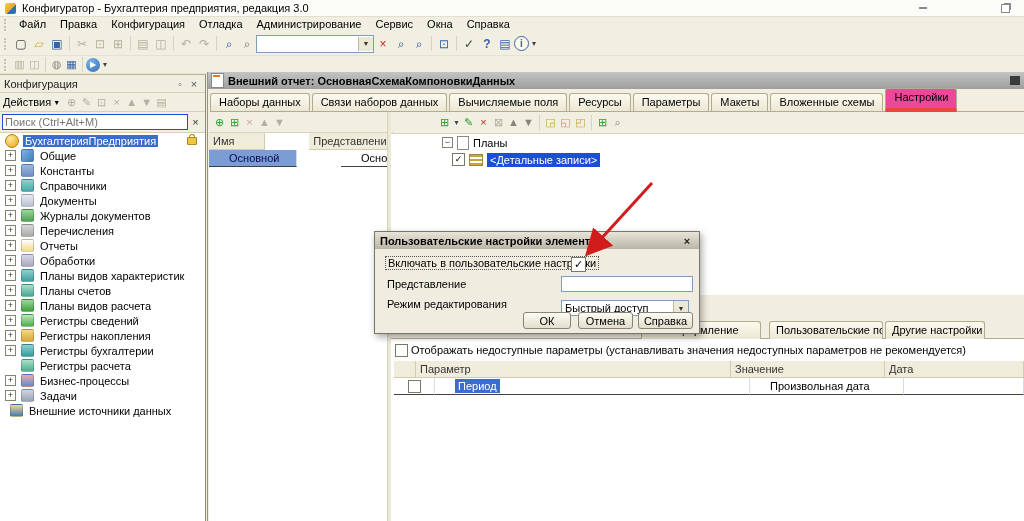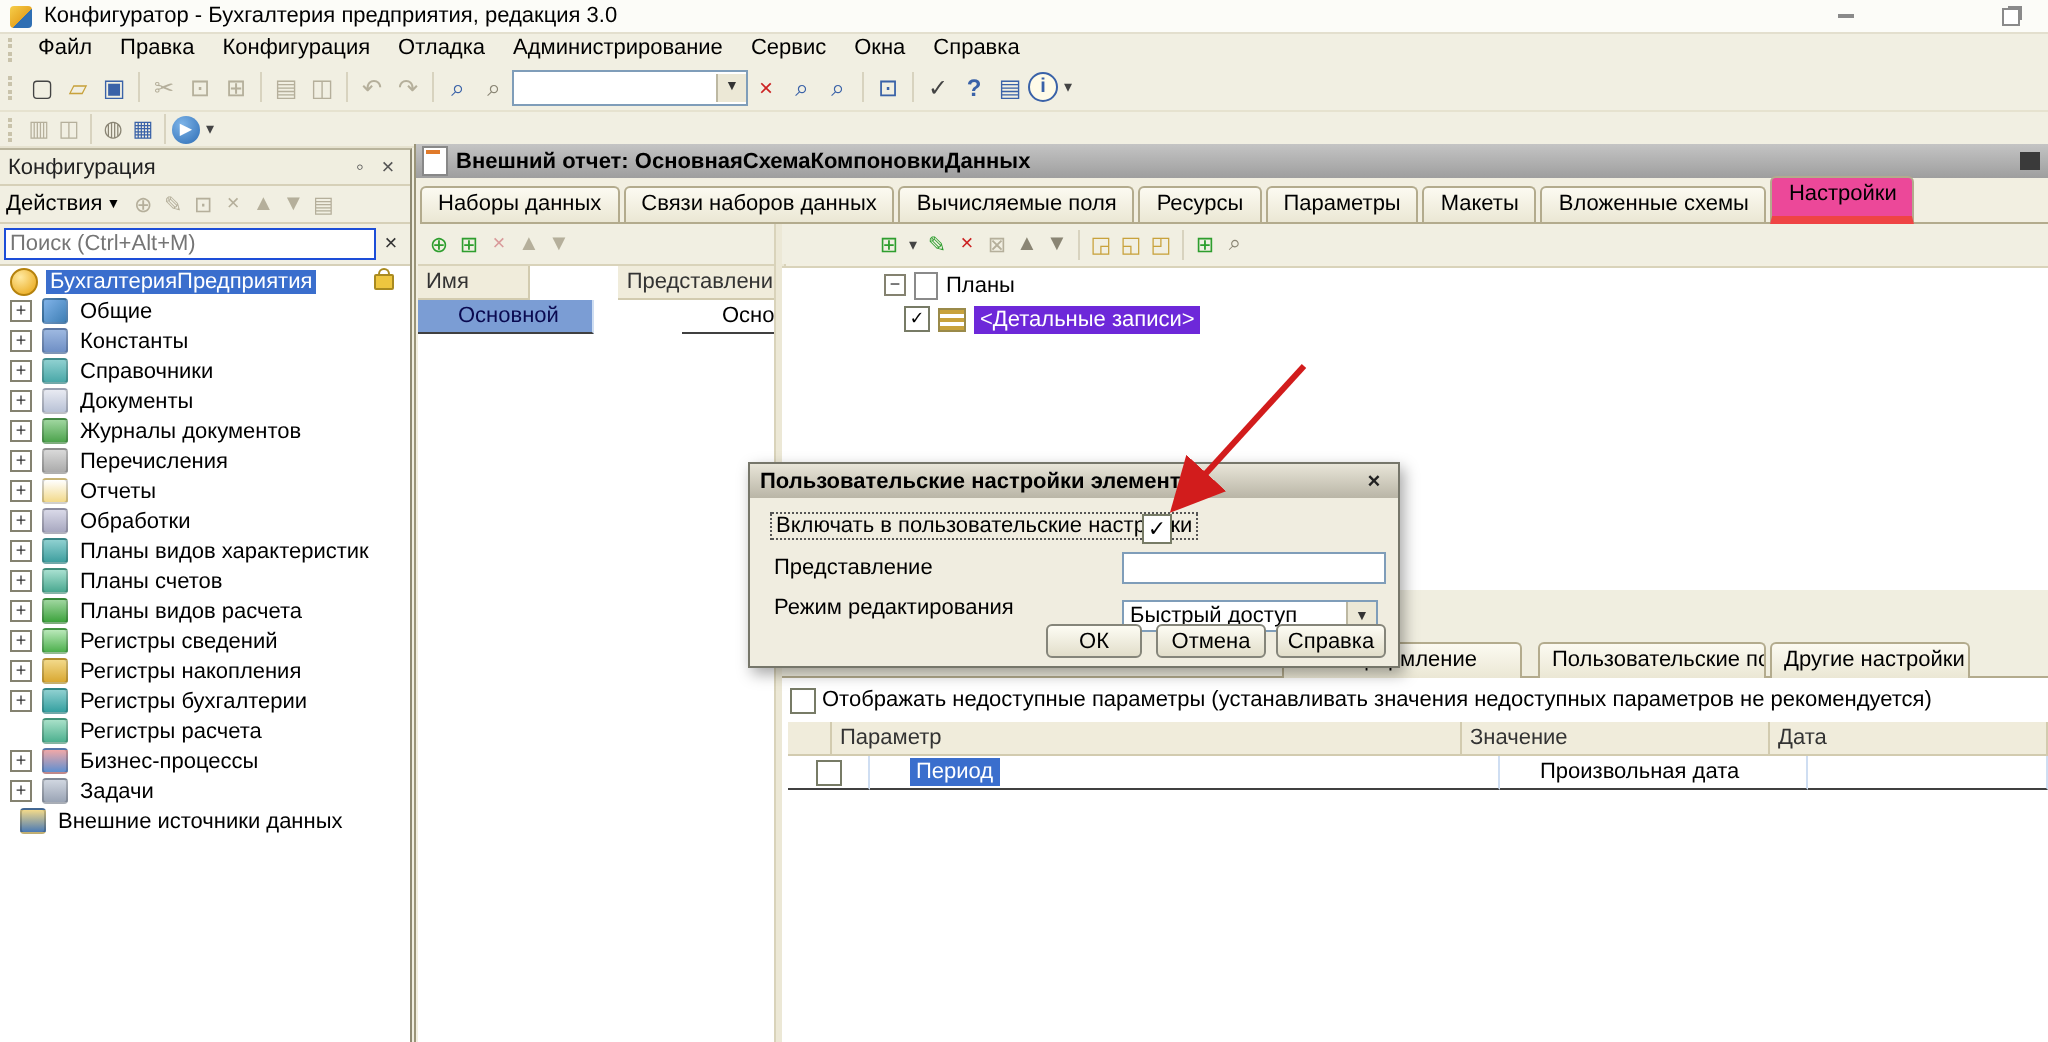--- a/index.html
+++ b/index.html
@@ -83,21 +83,21 @@
 
   
   .settings{position:absolute;left:183px;top:0;right:0;bottom:0;}
   .s-toolbar{height:20px;background:#f1efe2;display:flex;align-items:center;padding-left:46px;}
   .s-tree{position:absolute;left:0;top:21px;right:0;height:162px;background:#fff;border-top:1px solid #d9d3ba;}
   .s-row{height:17px;display:flex;align-items:center;}
   .s-row.r1{padding-left:46px;} .s-row.r2{padding-left:61px;}
   .mini-doc{width:10px;height:12px;background:#fff;border:1px solid #8a8a8a;margin:0 4px;flex:none;}
   .cb{width:11px;height:11px;background:#fff;border:1px solid #777b66;display:inline-flex;align-items:center;justify-content:center;font-size:9px;line-height:9px;color:#000;flex:none;box-sizing:content-box;}
   .eq-icon{width:12px;height:10px;margin:0 4px;background:repeating-linear-gradient(#c8a23c 0 2px,#fff 2px 4px);border:1px solid #9a8a4a;flex:none;}
-  .chip{background:#6d28d9;color:#fff;padding:1px 3px;}
+  .chip{background:#1d4ed8;color:#fff;padding:1px 3px;}
   .s-bottomstrip{position:absolute;left:0;top:183px;right:0;height:43px;background:#f0eee0;border-bottom:1px solid #b3ab8d;}
   .btab{position:absolute;bottom:-1px;height:13px;padding:2px 6px;border:1px solid #b3ab8d;border-bottom:none;border-radius:3px 3px 0 0;background:linear-gradient(#fcfaf1,#ebe7d4);text-align:center;white-space:nowrap;overflow:hidden;cursor:default;box-sizing:content-box;}
   .s-bottom{position:absolute;left:0;top:227px;right:0;bottom:0;background:#fff;}
   .show-row{display:flex;align-items:center;height:18px;padding-left:4px;margin-top:2px;}
   .p-grid{position:absolute;left:3px;right:0;top:22px;}
   .p-grid .hrow,.p-grid .drow{display:flex;height:17px;}
   .pc0{width:22px;display:flex;align-items:center;justify-content:center;}
   .pc1{width:315px;} .pc2{width:154px;} .pc3{flex:1;}
 
   

